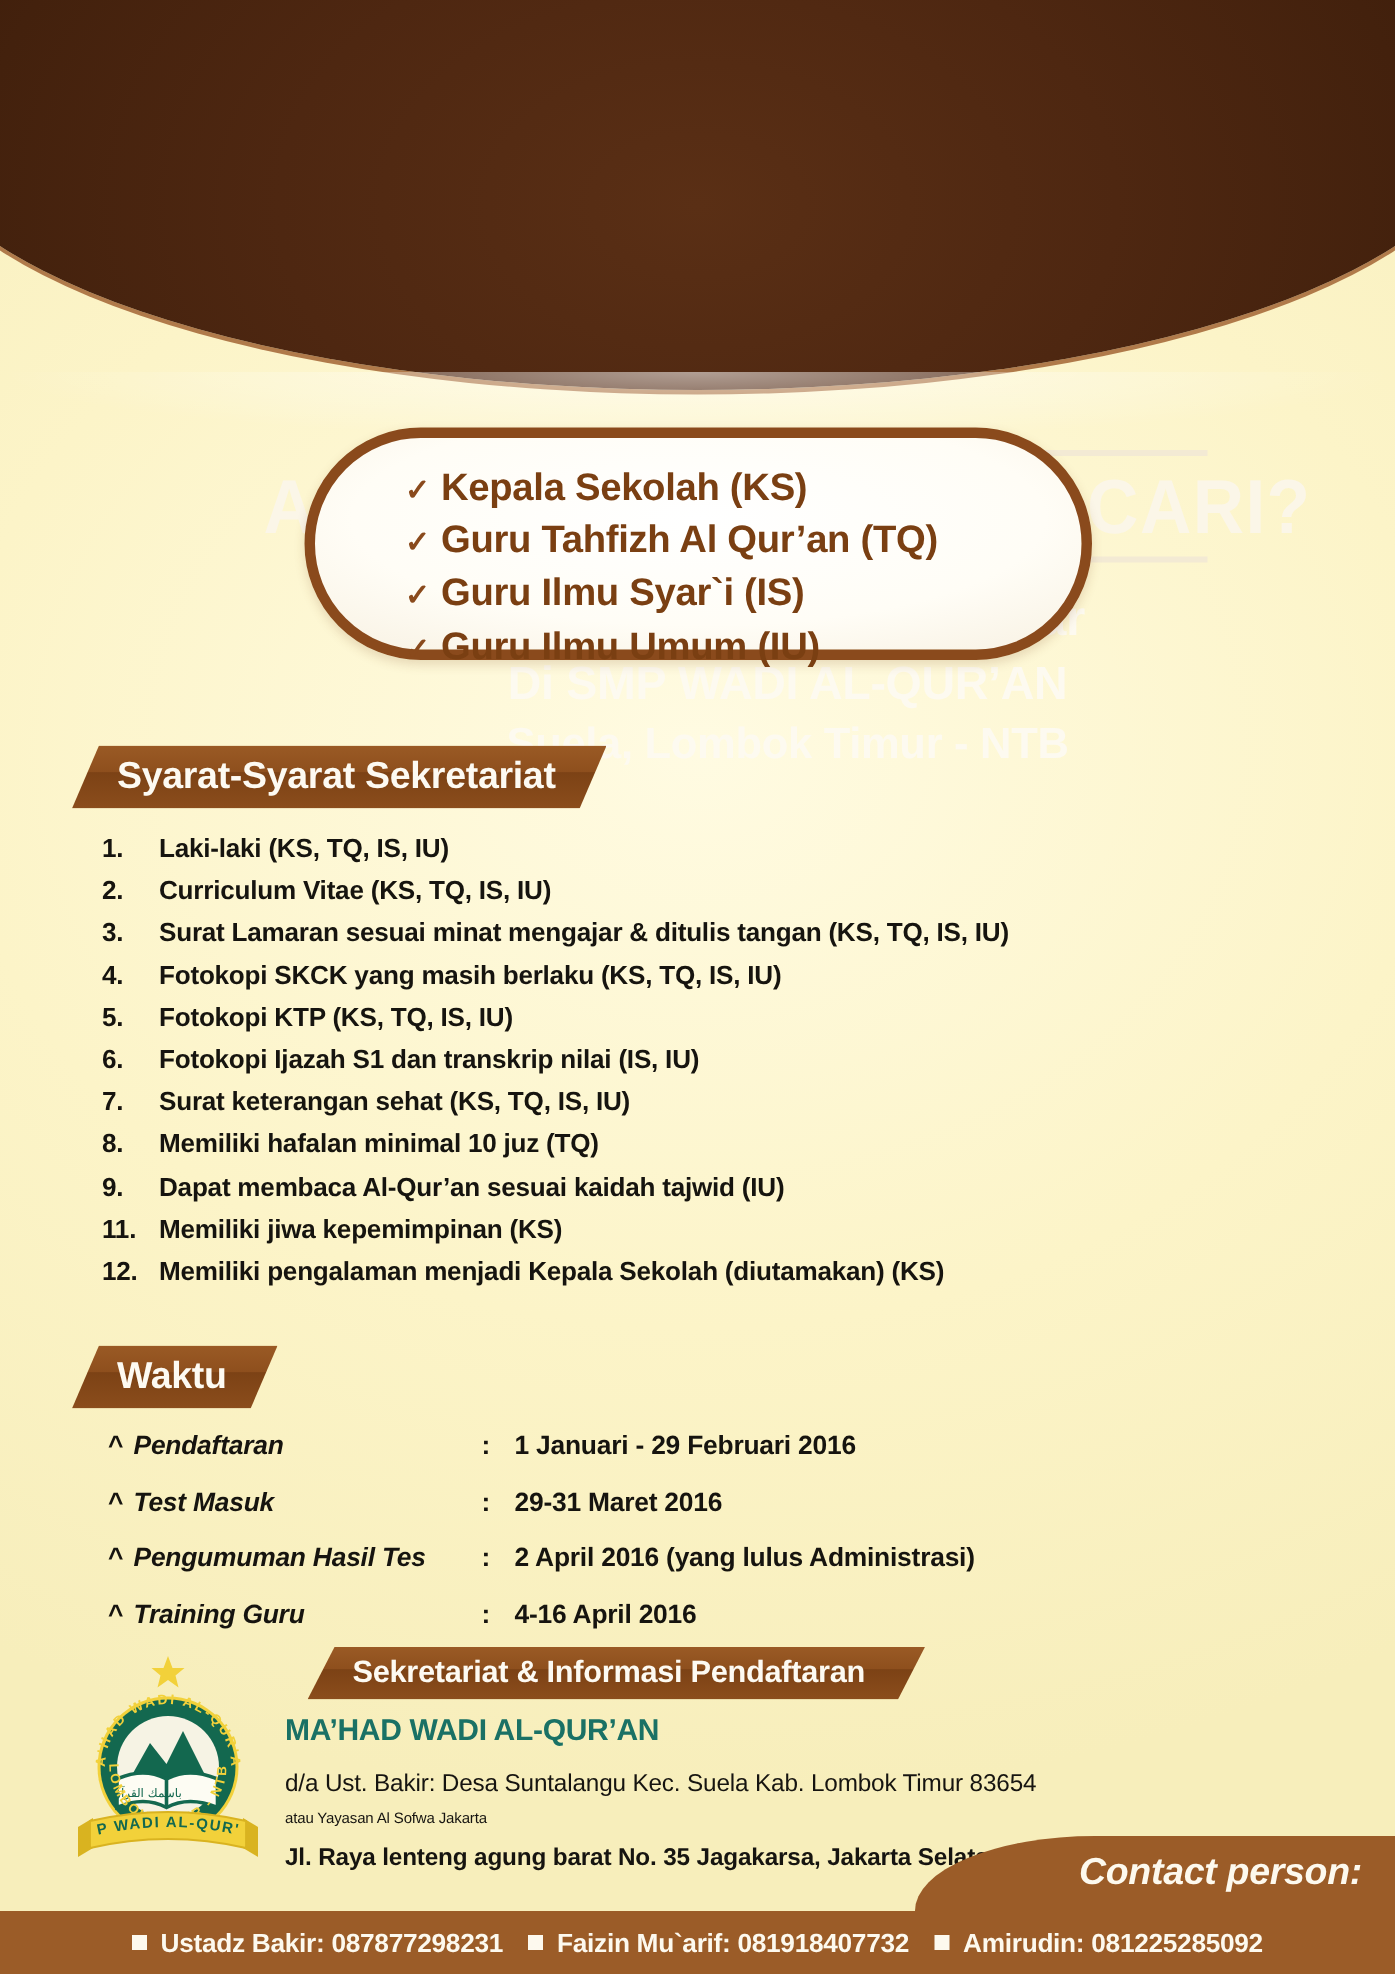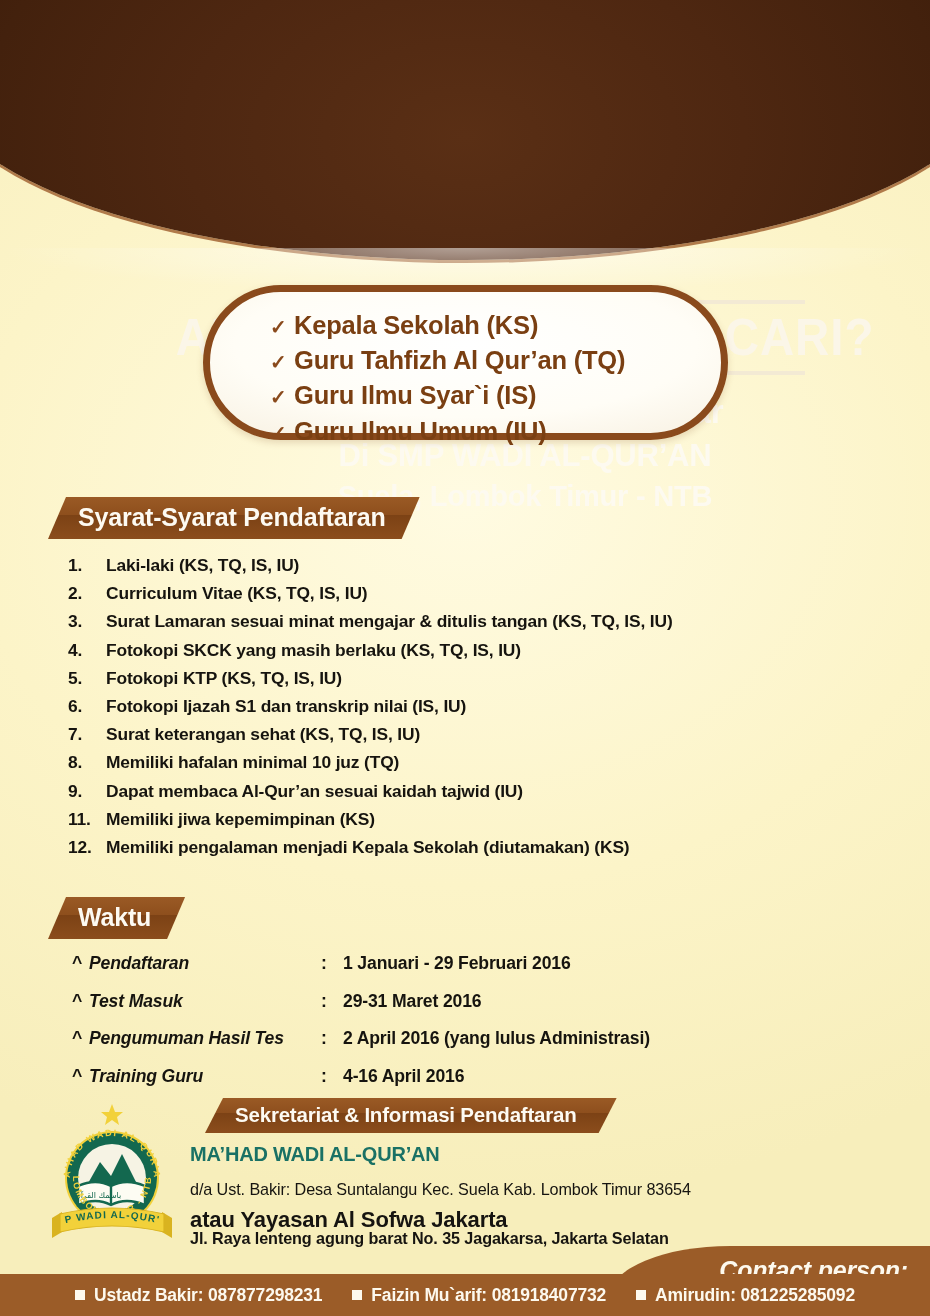--- a/index.html
+++ b/index.html
@@ -207,22 +207,22 @@
     top: 1180px;
     font-size: 16.2px;
     font-weight: normal;
     color: #161410;
     letter-spacing: -0.1px;
   }
   .addr2 {
     position: absolute;
     left: 190px;
     top: 1207px;
-    font-size: 22px;
-    font-weight: bold;
+    font-size: 10px;
+    font-weight: normal;
     color: #161410;
     letter-spacing: -0.1px;
   }
   .addr3 {
     position: absolute;
     left: 190px;
     top: 1229px;
     font-size: 16.2px;
     font-weight: bold;
     color: #161410;
@@ -231,21 +231,20 @@
 
   
   .contact-tab {
     position: absolute;
     right: 0;
     top: 1224px;
     width: 320px;
     height: 50px;
     background: #9b5c28;
     border-top-left-radius: 120px 50px;
-    margin-top: 22px;
   }
   .contact-tab-text {
     position: absolute;
     right: 22px;
     top: 10px;
     font-size: 25px;
     font-weight: bold;
     font-style: italic;
     color: #fdf9ee;
     letter-spacing: -0.2px;
@@ -254,21 +253,21 @@
   .contact-bar {
     position: absolute;
     left: 0;
     bottom: 0;
     width: 930px;
     height: 42px;
     background: #9b5c28;
     display: flex;
     align-items: center;
     justify-content: center;
-    gap: 30px;
+    gap: 17px;
   }
   .contact-item {
     display: flex;
     align-items: center;
     gap: 9px;
     font-size: 17.5px;
     font-weight: bold;
     color: #fdf9ee;
     letter-spacing: -0.2px;
     white-space: nowrap;
@@ -312,21 +311,21 @@
         <span class="pos-check">✓</span>
         <span>Guru Ilmu Syar`i (IS)</span>
       </li>
       <li class="pos-item">
         <span class="pos-check">✓</span>
         <span>Guru Ilmu Umum (IU)</span>
       </li>
     </ul>
   </div>
 
-  <div class="ribbon" id="ribbon-syarat">Syarat-Syarat Pendaftaran</div>
+  <div class="ribbon" id="ribbon-syarat">Syarat-Syarat Sekretariat</div>
   <ol class="req-list">
     <li class="req-item">
       <span class="req-num">1.</span>
       <span>Laki-laki (KS, TQ, IS, IU)</span>
     </li>
     <li class="req-item">
       <span class="req-num">2.</span>
       <span>Curriculum Vitae (KS, TQ, IS, IU)</span>
     </li>
     <li class="req-item">

